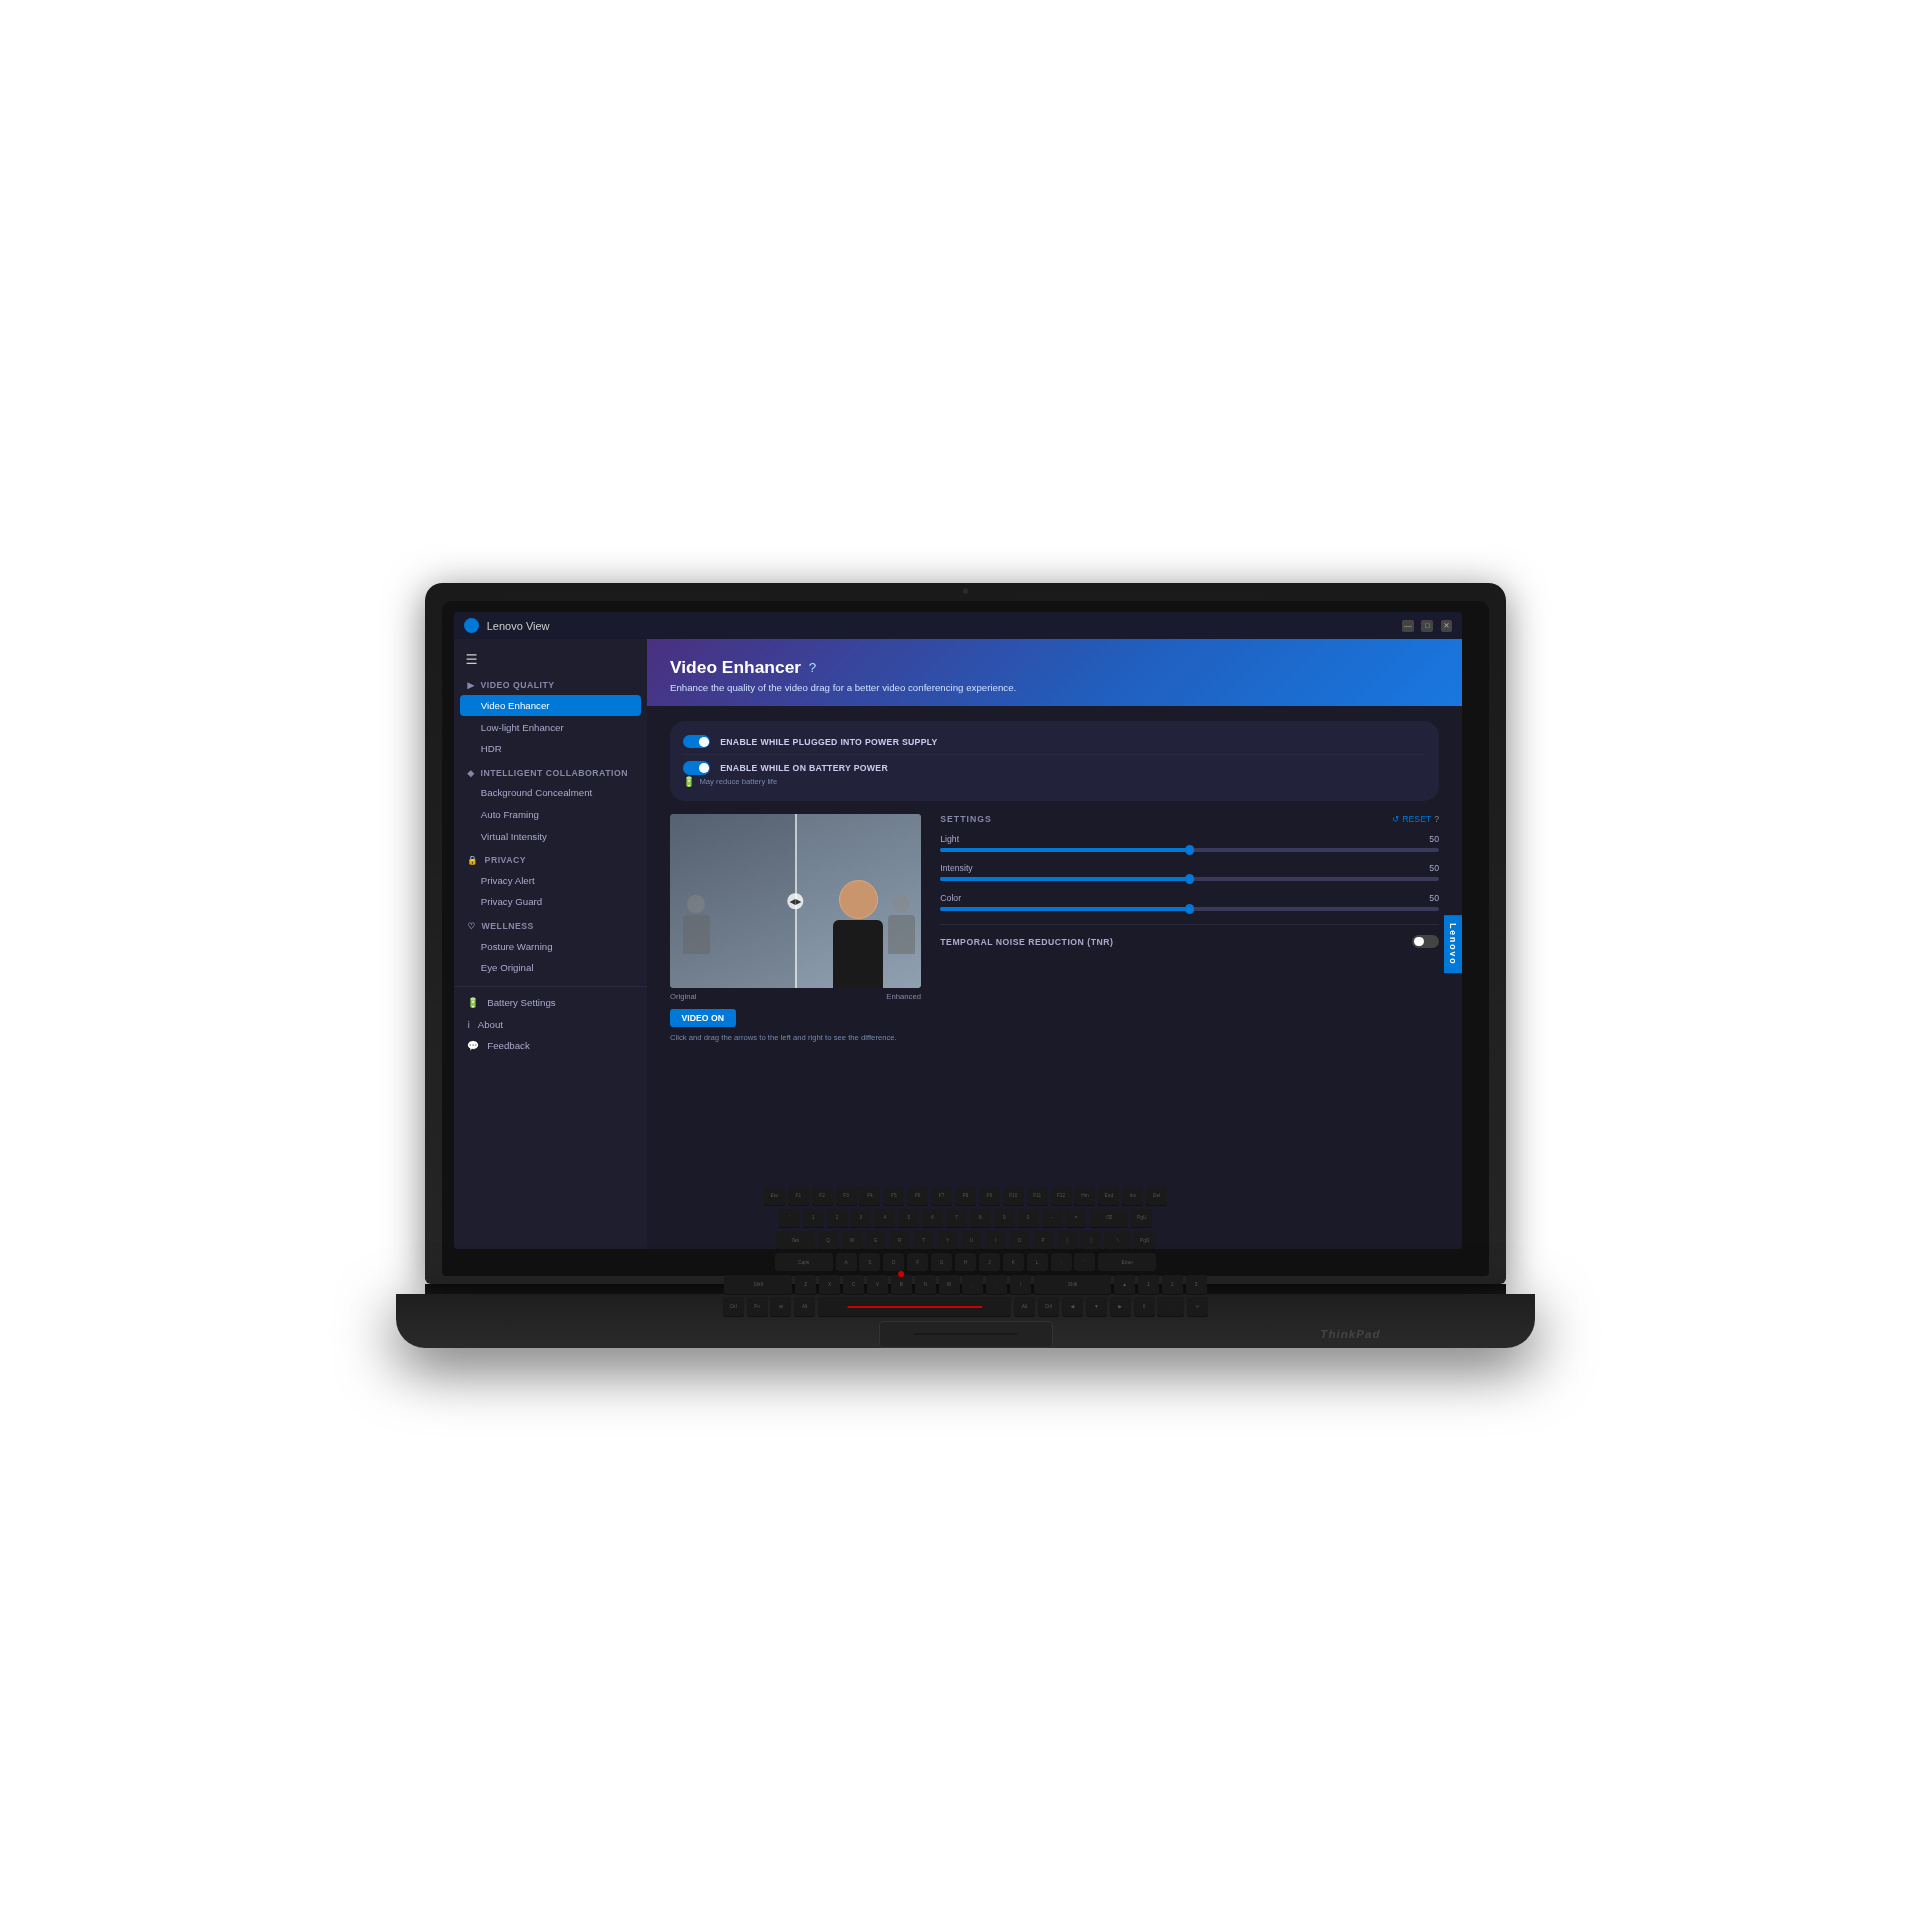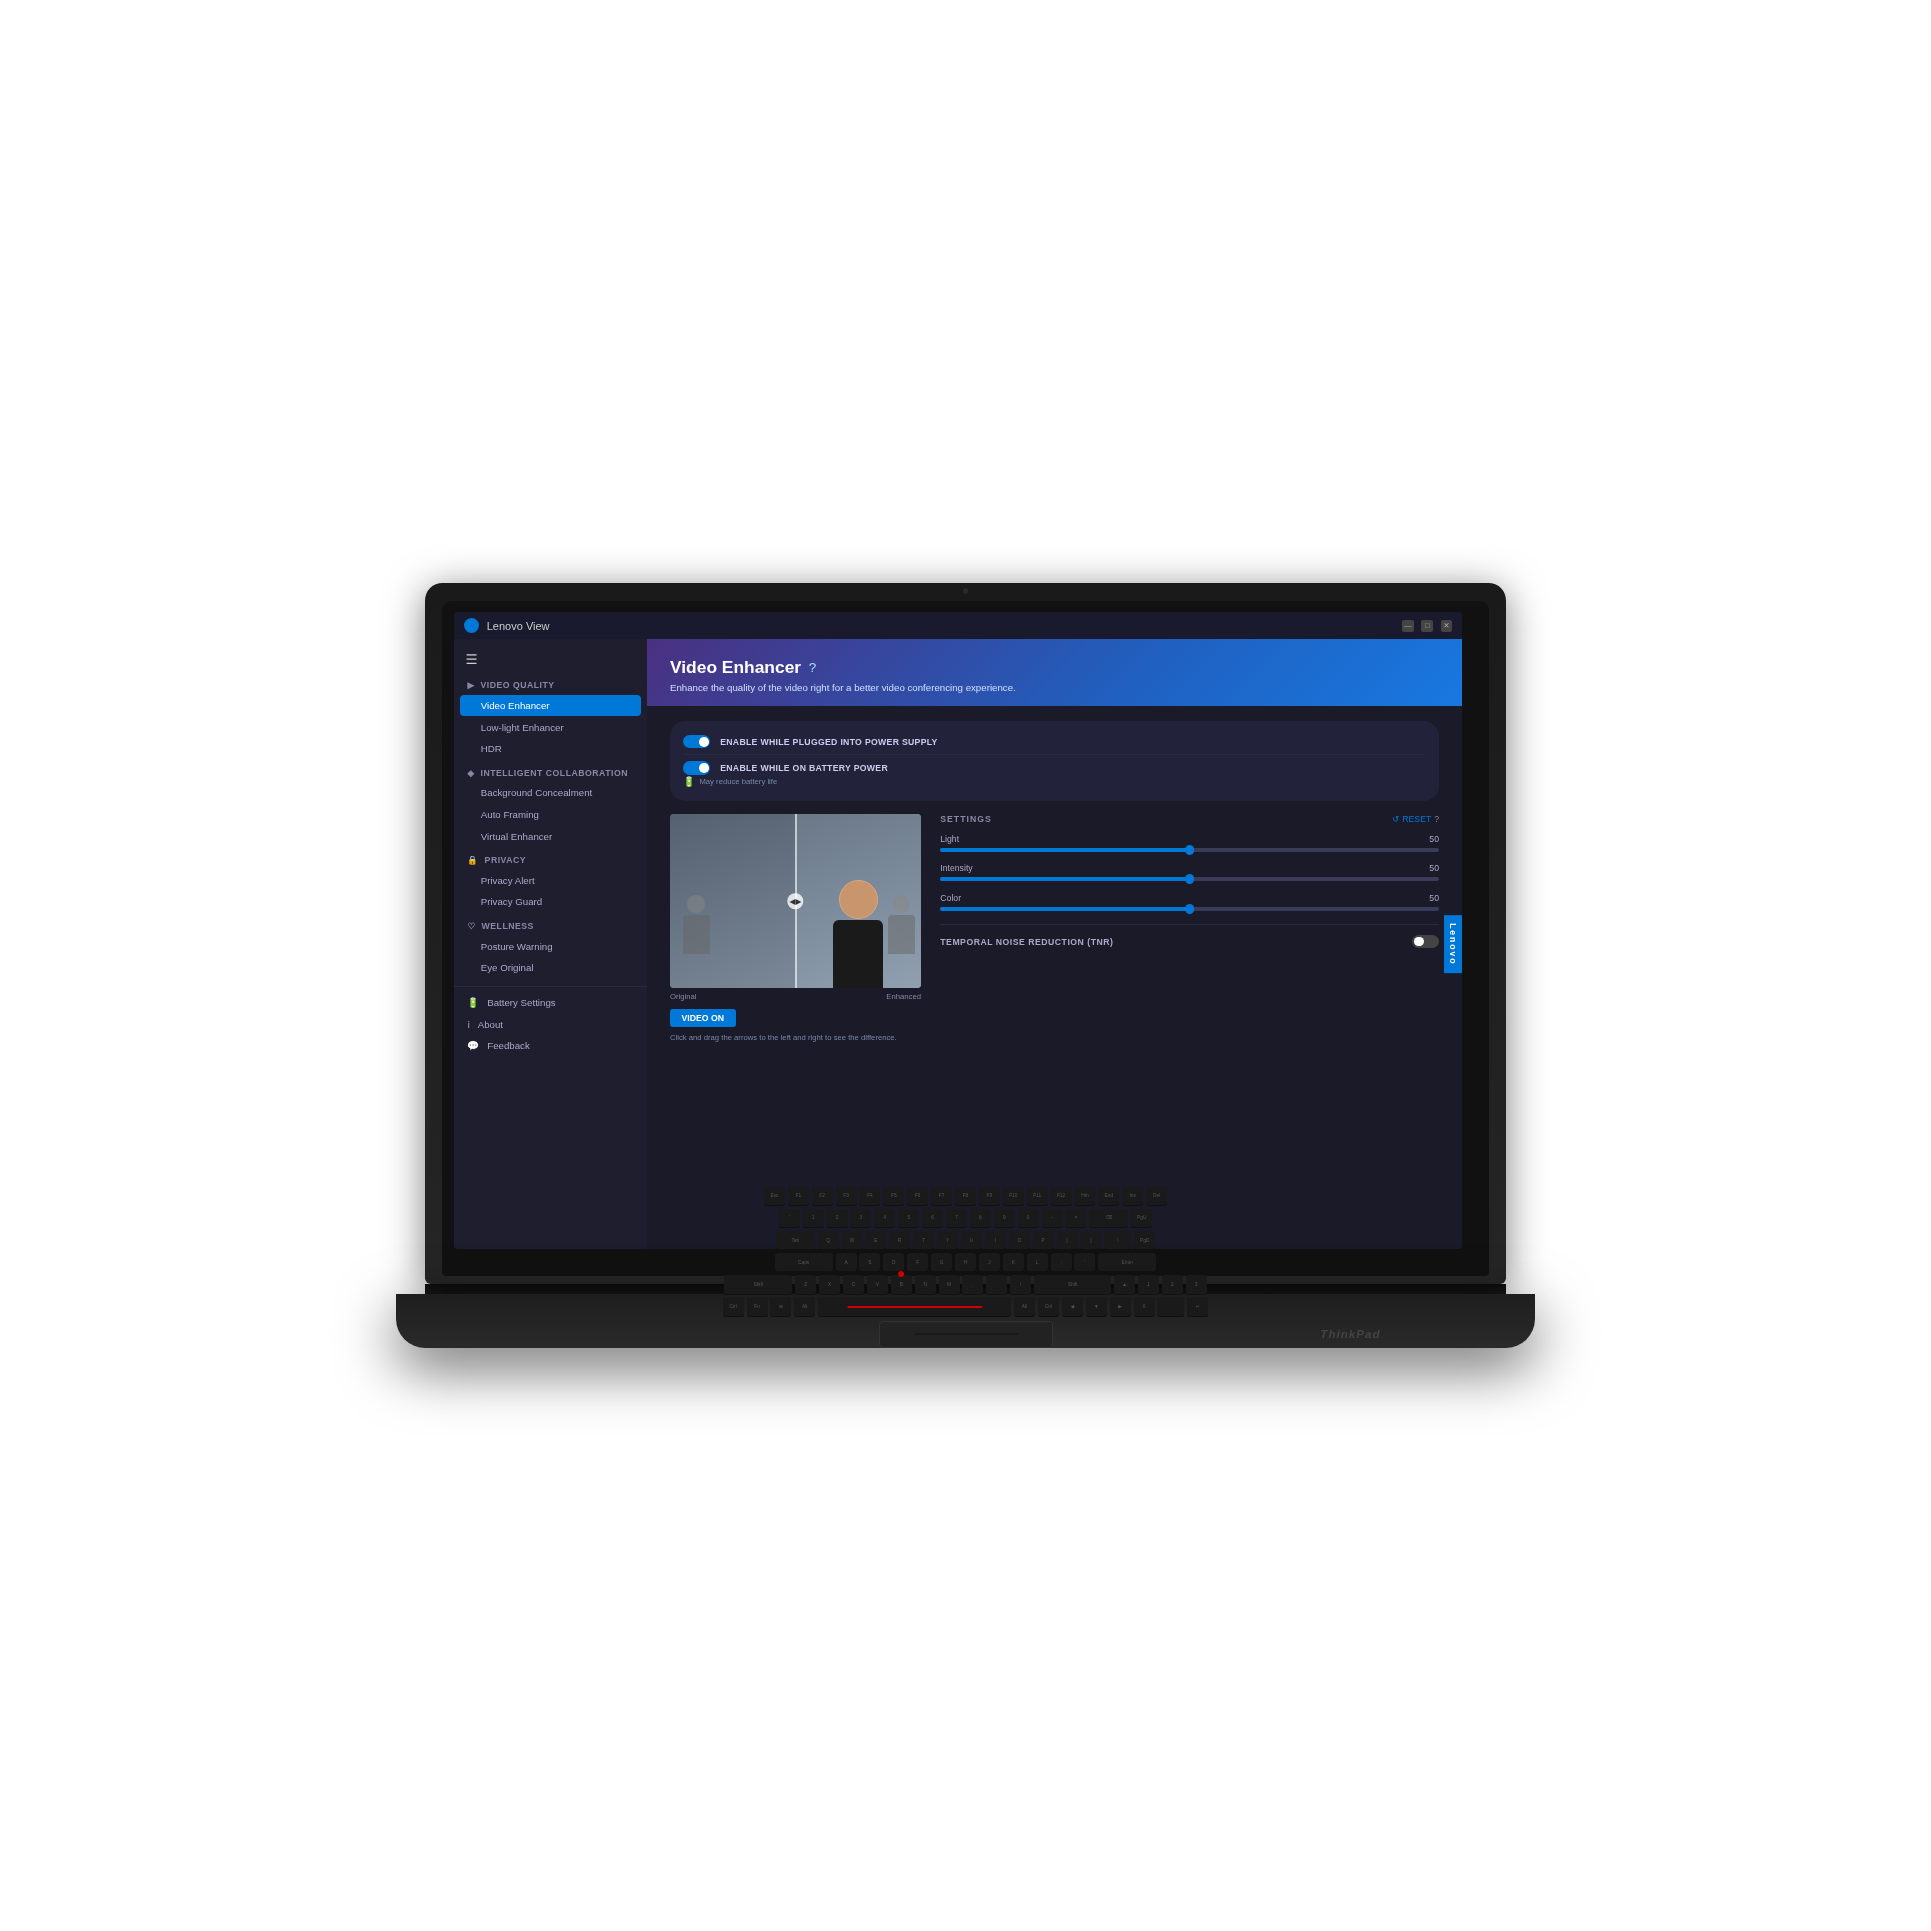--- a/index.html
+++ b/index.html
@@ -613,21 +613,21 @@
               <span>◈</span>
               <span>Intelligent Collaboration</span>
             </div>
             <div class="sidebar-item">
               <span>Background Concealment</span>
             </div>
             <div class="sidebar-item">
               <span>Auto Framing</span>
             </div>
             <div class="sidebar-item">
-              <span>Virtual Enhancer</span>
+              <span>Virtual Intensity</span>
             </div>
 
             <div class="sidebar-section-title">
               <span>🔒</span>
               <span>Privacy</span>
             </div>
             <div class="sidebar-item">
               <span>Privacy Alert</span>
             </div>
             <div class="sidebar-item">
@@ -661,21 +661,21 @@
             </div>
           </div>
 
           <div class="main-content">
 
             <div class="page-header">
               <div class="page-title-row">
                 <span class="page-title">Video Enhancer</span>
                 <span class="page-title-icon">?</span>
               </div>
-              <div class="page-subtitle">Enhance the quality of the video right for a better video conferencing experience.</div>
+              <div class="page-subtitle">Enhance the quality of the video drag for a better video conferencing experience.</div>
             </div>
 
             <div class="content-area">
 
               <div class="toggles-section">
                 <div class="toggle-row">
                   <div class="toggle-switch"></div>
                   <span class="toggle-label">ENABLE WHILE PLUGGED INTO POWER SUPPLY</span>
                 </div>
                 <div class="toggle-row">

